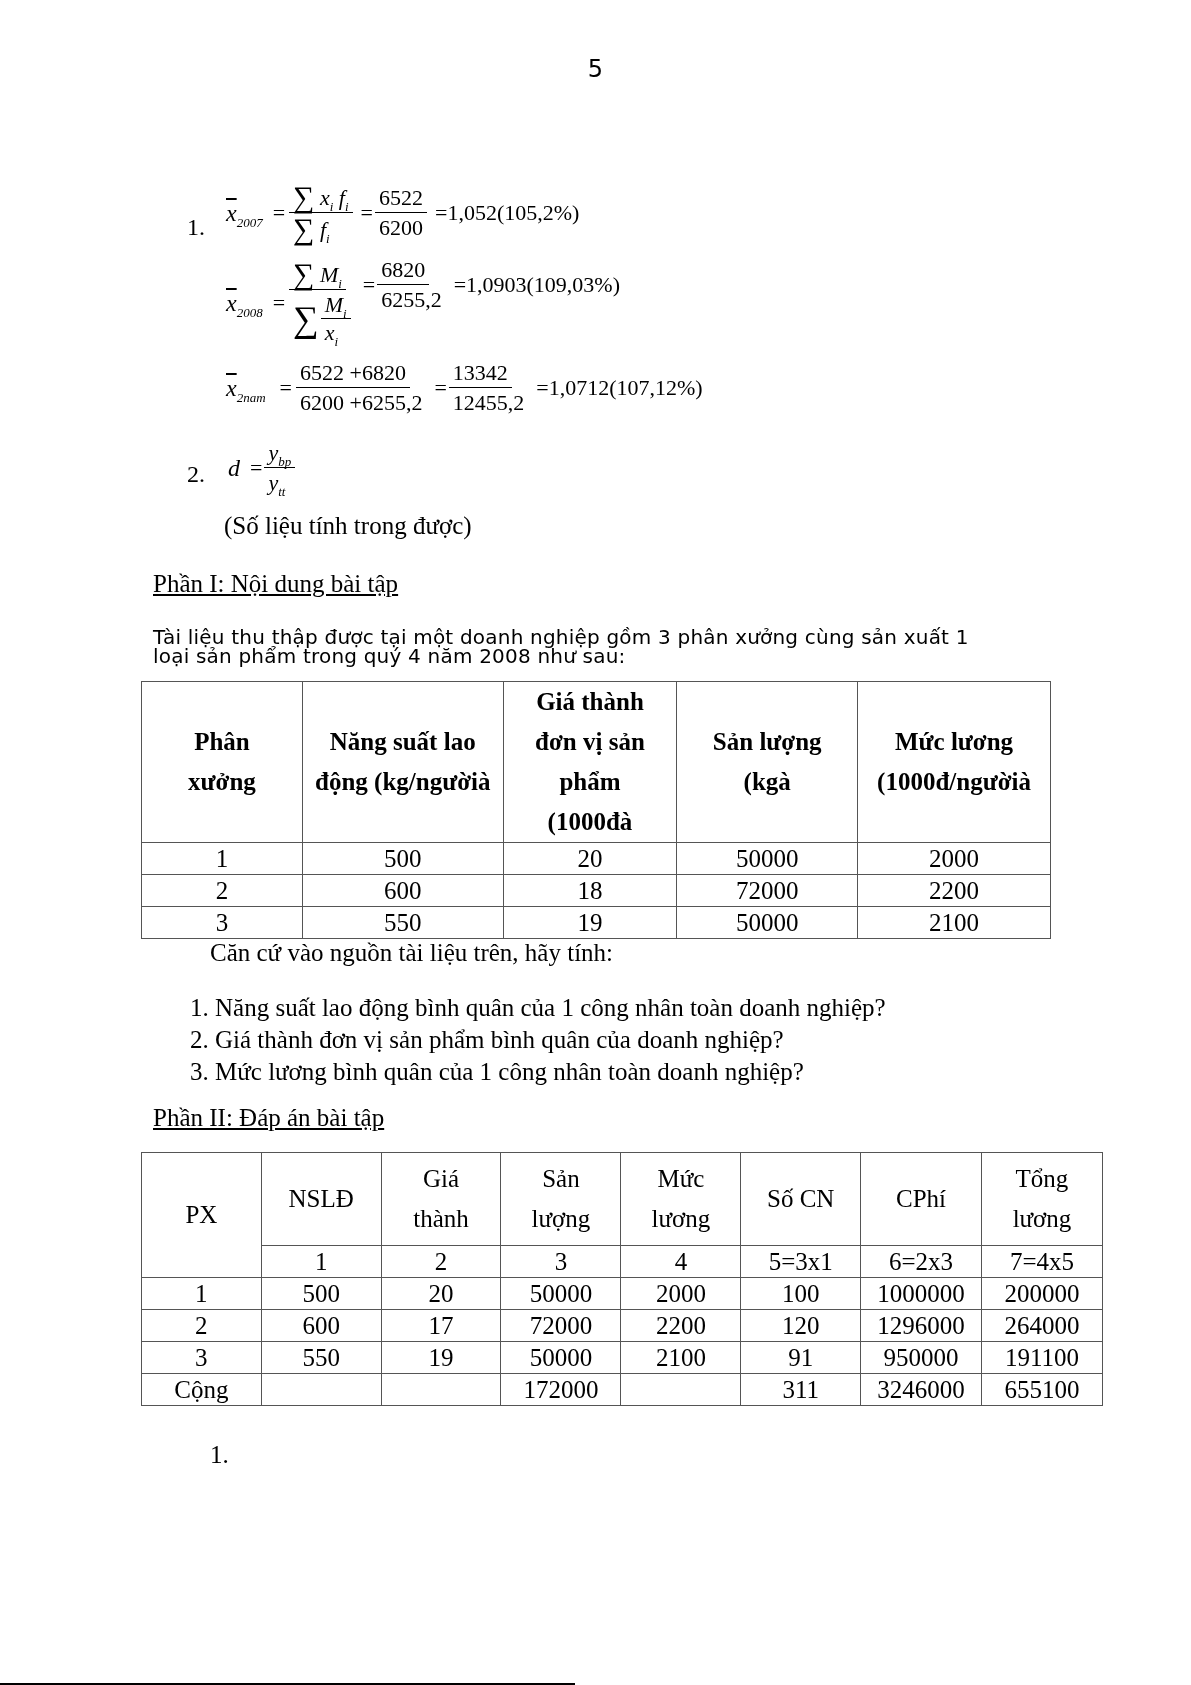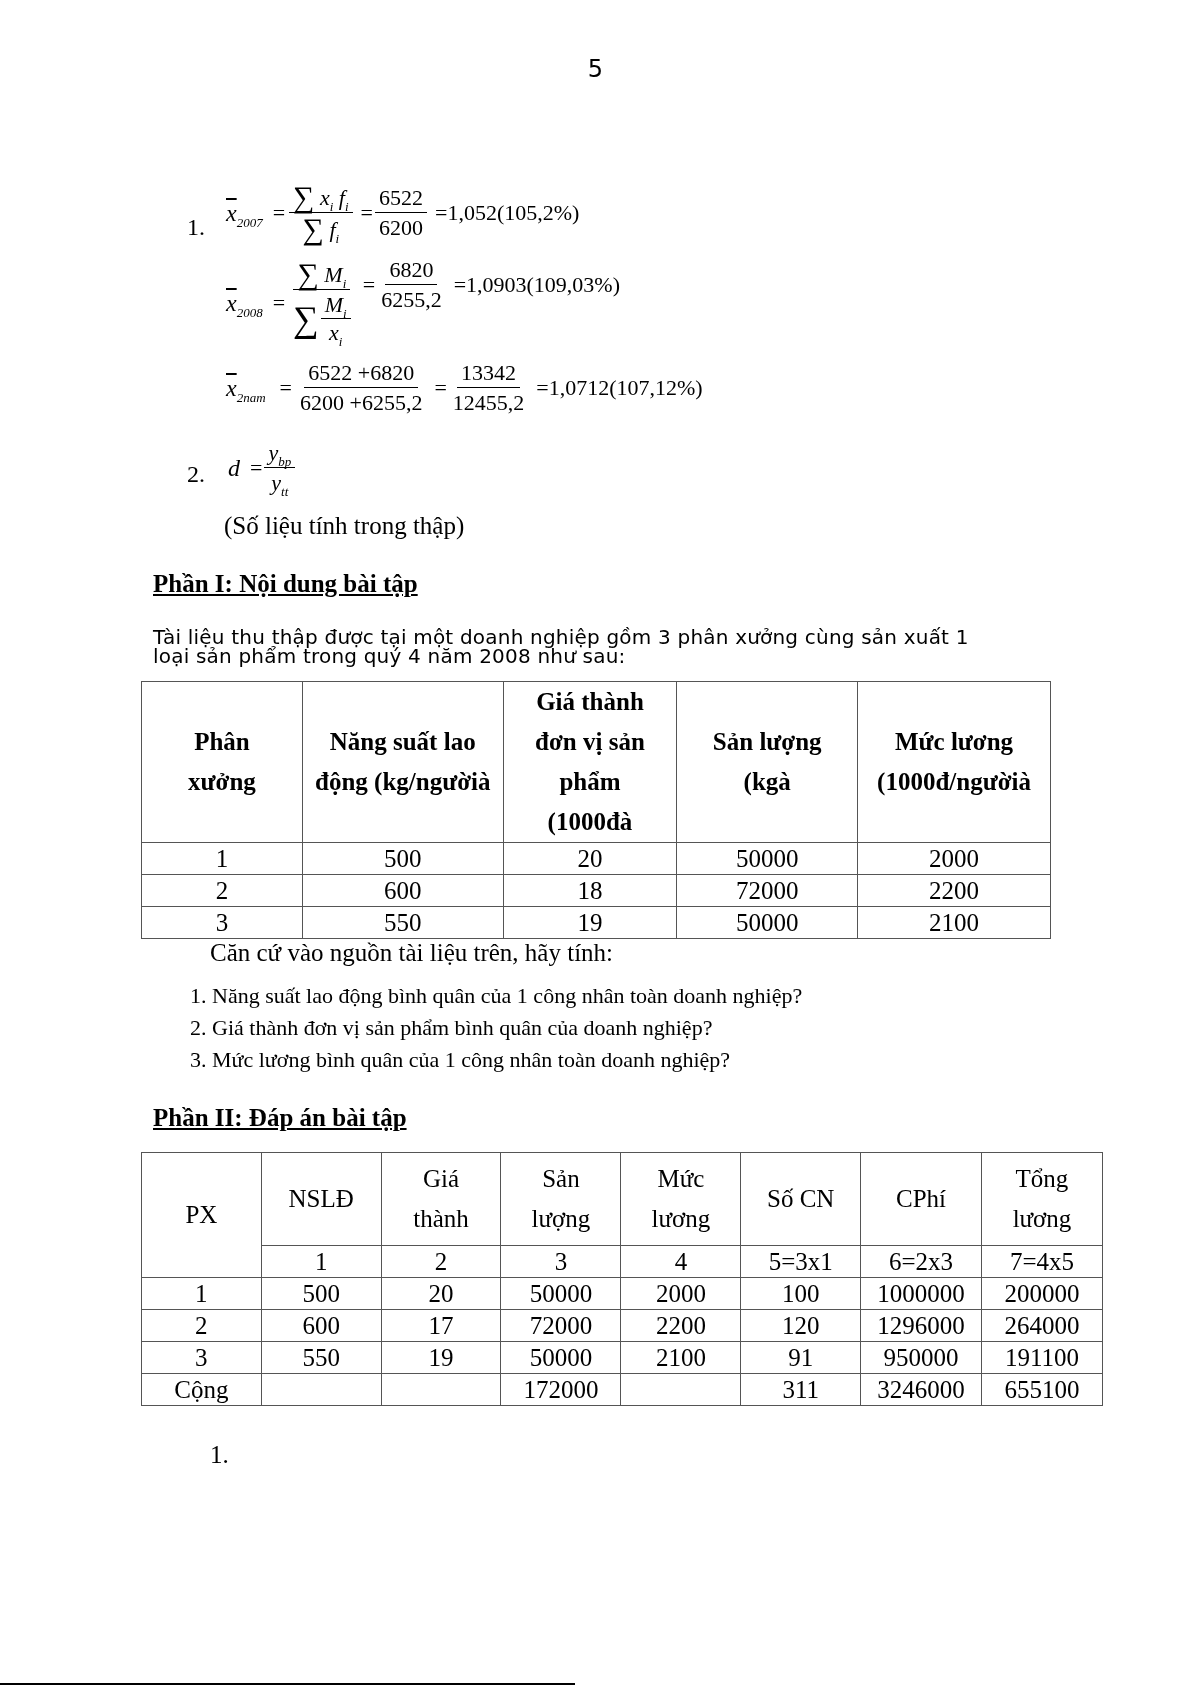--- a/index.html
+++ b/index.html
@@ -2,36 +2,36 @@
 <html><head>
 <meta charset="utf-8">
 <style>
   html, body { margin: 0; padding: 0; background: #ffffff; }
   body { width: 1191px; height: 1685px; position: relative; overflow: hidden; color: #000; font-family: "Liberation Serif", serif; }
   .abs { position: absolute; }
   .page-num { left: 0; width: 1191px; top: 55px; text-align: center; font-family: "DejaVu Sans", sans-serif; font-size: 24px; }
   .serif { font-family: "Liberation Serif", serif; font-size: 24px; line-height: 1; }
   .it { font-style: italic; }
   .sub { font-size: 13px; font-style: italic; position: relative; top: 6px; }
-  .frac { display: inline-flex; flex-direction: column; align-items: center; vertical-align: middle; }
+  .frac { display: inline-flex; flex-direction: column; align-items: flex-start; vertical-align: middle; }
   .frac .top { padding: 0 4px 3px; border-bottom: 1.3px solid #000; line-height: 1; }
   .frac .bot { padding: 4px 4px 0; line-height: 1; }
   .eq { display: flex; align-items: center; font-size: 22px; white-space: nowrap; }
   .eq .lhs { font-style: italic; font-size: 24px; }
   .bar { text-decoration: overline; }
   .sigma { font-size: 30px; line-height: 0.8; vertical-align: -2px; }
-  .heading { font-family: "Liberation Serif", serif; font-weight: bold; font-size: 25px; text-decoration: underline; }
+  .heading { font-family: "Liberation Serif", serif; font-weight: normal; font-size: 25px; text-decoration: underline; }
   .sans-text { font-family: "DejaVu Sans", sans-serif; font-size: 20px; line-height: 34px; letter-spacing: 0.2px; }
   table.grid { border-collapse: collapse; position: absolute; font-family: "Liberation Serif", serif; }
   table.grid td, table.grid th { border: 1.5px solid #555; text-align: center; padding: 0; }
   #t1 th { font-weight: bold; font-size: 25px; line-height: 40px; vertical-align: middle; }
   #t1 td { font-size: 25px; height: 31px; line-height: 31px; }
   #t2 td { font-size: 25px; line-height: 40px; }
   #t2 td.r { height: 31px; line-height: 31px; }
-  .list-item { font-size: 22px; line-height: 32px; }
+  .list-item { font-size: 25px; line-height: 32px; margin-top: 12px; }
   .bottom-rule { left: 0; top: 1683px; width: 575px; height: 2px; background: #000; }
 </style>
 </head>
 <body>
 
 <div class="abs page-num">5</div>
 
 <div class="abs serif" style="left:187px; top:215px;">1.</div>
 <div class="abs eq" style="left:226px; top:185px;">
   <span class="lhs"><span class="bar">x</span><span class="sub">2007</span></span>
@@ -87,21 +87,21 @@
 <div class="abs serif" style="left:187px; top:462px;">2.</div>
 <div class="abs eq" style="left:228px; top:442px;">
   <span class="it" style="font-size:24px;">d</span>
   <span style="margin:0 2px 0 10px;">=</span>
   <span class="frac">
     <span class="top"><span class="it">y</span><span class="sub">bp</span></span>
     <span class="bot"><span class="it">y</span><span class="sub">tt</span></span>
   </span>
 </div>
 
-<div class="abs serif" style="left:224px; top:513px; font-size:25px;">(Số liệu tính trong thập)</div>
+<div class="abs serif" style="left:224px; top:513px; font-size:25px;">(Số liệu tính trong được)</div>
 
 <div class="abs heading" style="left:153px; top:570px;">Phần I: Nội dung bài tập</div>
 <div class="abs sans-text" style="left:153px; top:605px;margin-top:15px;">Tài liệu thu thập được tại một doanh nghiệp gồm 3 phân xưởng cùng sản xuất 1</div>
 <div class="abs sans-text" style="left:153px; top:639px;">loại sản phẩm trong quý 4 năm 2008 như sau:</div>
 
 <table id="t1" class="grid" style="left:141px; top:681px; width:910px;">
   <colgroup>
     <col style="width:161px">
       <col style="width:201px">
       <col style="width:174px">

